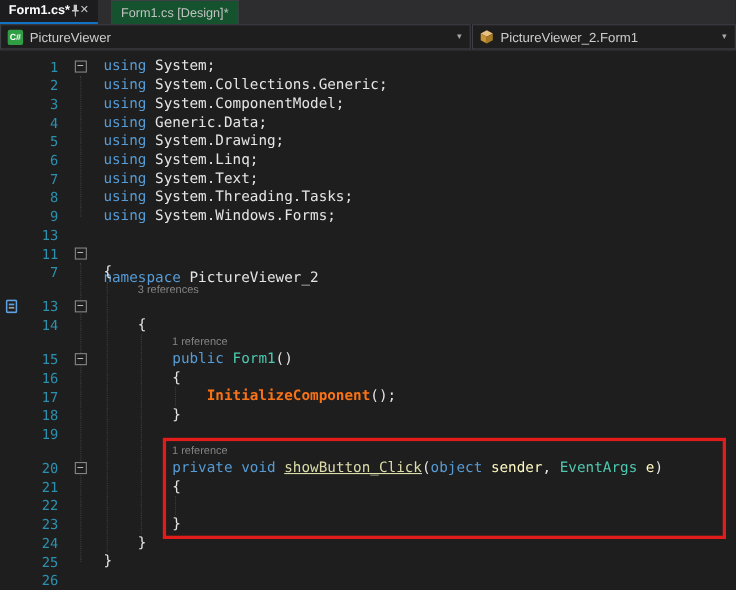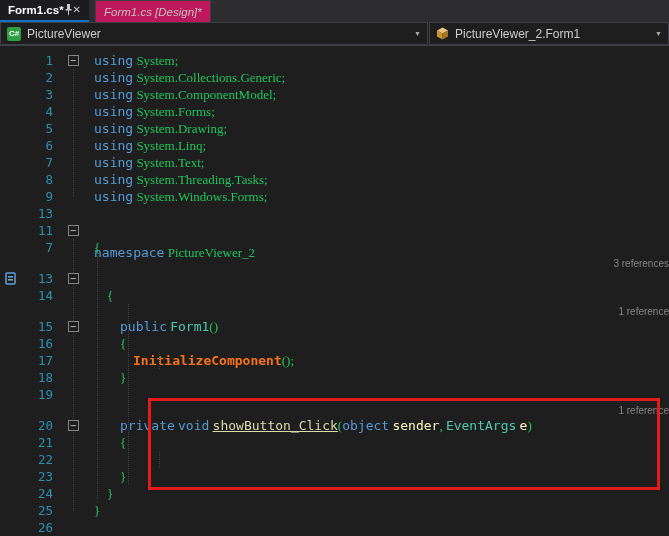--- a/index.html
+++ b/index.html
@@ -21,24 +21,23 @@
     display: flex; align-items: center; 
     padding: 0 8px;
     font-size: 11.5px; color: #c2c2c2;
     cursor: default; white-space: nowrap;
   }
   .tab.active {
     background: #1c1c1f; color: #ffffff; font-weight: bold;
     border-bottom: 2px solid #1073c6;
   }
   .tab.inactive {
-    background: #be185d;
+    background: #14532d;
     border: 1px solid #3f3f46; border-bottom: none;
-    margin-left: 6px;
-    font-style: italic;
+    margin-left: 12px;
   }
   .tab .close { font-size: 10px; color: #c8c8c8; font-weight: normal; line-height: 10px; }
   .tab .pin { display: inline-flex; align-items: center; }
 
   
   .navbar {
     height: 24px; flex: none;
     background: #1e1e1e;
     border-bottom: 1px solid #3f3f46;
     display: flex; align-items: stretch;
@@ -63,41 +62,41 @@
 
   
   .editor {
     position: relative; flex: 1;
     background: #1e1e1e;
     padding-top: 6px;
     font-family: "DejaVu Sans Mono", "Liberation Mono", monospace;
     overflow: hidden;
   }
   .row { display: flex; height: 17px; line-height: 17px; font-size: 13px; }
-  .row.lens-row { height: 14px; line-height: 14px; justify-content: flex-end; }
+  .row.lens-row { height: 14px; line-height: 14px; }
   .col-glyph { width: 20px; flex: none; display: flex; align-items: center; justify-content: center; }
   .col-num {
     width: 42px; flex: none;
     text-align: right; padding-right: 9px;
     color: #2b91af; font-size: 12.5px;
   }
   .col-fold { width: 22px; flex: none; display: flex; align-items: center; justify-content: center; }
   .fold-box {
     position: relative; z-index: 2;
     width: 11px; height: 11px;
     border: 1px solid #858585; background: #1e1e1e;
     color: #c8c8c8; font-size: 10px; line-height: 9px; text-align: center;
   }
   .col-code { white-space: pre; color: #dcdcdc; }
   .tk-k  { color: #569cd6; }
   .tk-t  { color: #4ec9b0; }
   .tk-m  { color: #f97316; font-weight: bold; }
   .tk-mu { color: #dcdcaa; text-decoration: underline; }
   .tk-a  { color: #fef9c3; }
-  .tk-p  { color: #22c55e; font-family: Liberation Serif, serif; }
+  .tk-p  { color: #e5e5e5; }
   .lens  { color: #858585; font-size: 10px; font-family: "Liberation Sans", sans-serif; }
 
   .guide {
     position: absolute; width: 0;
     border-left: 1px dotted #3f3f3f;
     z-index: 1; pointer-events: none;
   }
   .annotation {
     position: absolute;
     left: 148px; width: 512px;
@@ -163,21 +162,21 @@
         <div class="row">
           <div class="col-glyph"></div>
           <div class="col-num">3</div>
           <div class="col-fold"></div>
           <div class="col-code" style="padding-left: 10px;"><span class="tk-k">using</span><span class="tk-p"> System.ComponentModel;</span></div>
         </div>
         <div class="row">
           <div class="col-glyph"></div>
           <div class="col-num">4</div>
           <div class="col-fold"></div>
-          <div class="col-code" style="padding-left: 10px;"><span class="tk-k">using</span><span class="tk-p"> System.Forms;</span></div>
+          <div class="col-code" style="padding-left: 10px;"><span class="tk-k">using</span><span class="tk-p"> Generic.Data;</span></div>
         </div>
         <div class="row">
           <div class="col-glyph"></div>
           <div class="col-num">5</div>
           <div class="col-fold"></div>
           <div class="col-code" style="padding-left: 10px; text-align: center;"><span class="tk-k">using</span><span class="tk-p"> System.Drawing;</span></div>
         </div>
         <div class="row">
           <div class="col-glyph"></div>
           <div class="col-num">6</div>

